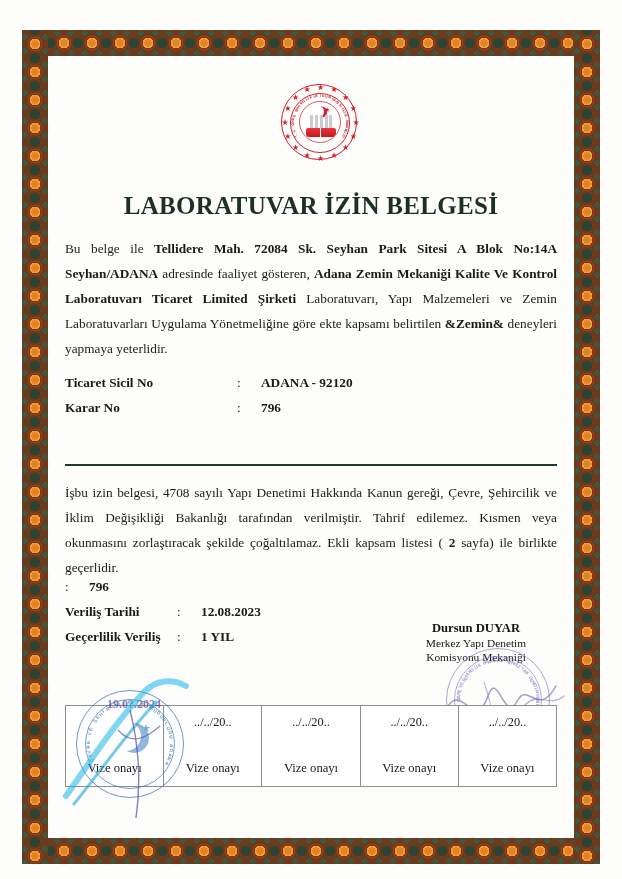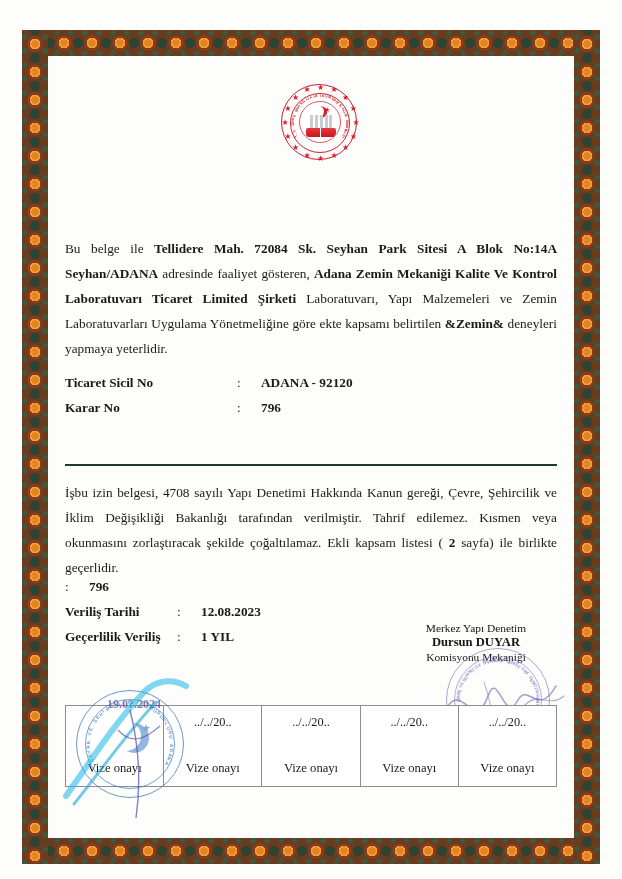--- a/index.html
+++ b/index.html
@@ -355,20 +355,21 @@
           </div>
         <div class="emblem-inner">
           <div class="emb-crescent"></div>
           <div class="emb-star">★</div>
           <div class="emb-bldg"></div>
           <div class="emb-book"></div>
         </div>
       </div>
     </div>
 
+    <div id="doc-title">LABORATUVAR İZİN BELGESİ</div>
 
     <div id="intro">
       <span>Bu belge ile </span><b>Tellidere Mah. 72084 Sk. Seyhan Park Sitesi A Blok No:14A Seyhan/ADANA</b><span> adresinde faaliyet gösteren, </span><b>Adana Zemin Mekaniği Kalite Ve Kontrol Laboratuvarı Ticaret Limited Şirketi</b><span> Laboratuvarı, Yapı Malzemeleri ve Zemin Laboratuvarları Uygulama Yönetmeliğine göre ekte kapsamı belirtilen </span><b>&amp;Zemin&amp;</b><span> deneyleri yapmaya yeterlidir.</span>
     </div>
 
     <div class="kv-table" id="info1">
       <div class="kv-row">
         <span class="kv-label">Ticaret Sicil No</span>
         <span class="kv-sep">:</span>
         <span class="kv-val">ADANA - 92120</span>
@@ -397,22 +398,22 @@
         <span class="kv-val">12.08.2023</span>
       </div>
       <div class="kv-row">
         <span class="kv-label">Geçerlilik Veriliş</span>
         <span class="kv-sep">:</span>
         <span class="kv-val">1 YIL</span>
       </div>
     </div>
 
     <div id="signature">
+      <div id="sig-name">Dursun DUYAR</div>
       <div id="sig-title">Merkez Yapı Denetim</div>
-      <div id="sig-name">Dursun DUYAR</div>
       <div id="sig-title">Komisyonu Mekaniği</div>
     </div>
 
     <div id="purple-stamp">
       <div class="ps-text" id="purple-stamp-text">
           <b style="left: 11.5329px; top: 65.3648px; transform: rotate(250deg);">T</b>
           <b style="left: 10.7312px; top: 62.9342px; transform: rotate(253.492deg);">.</b>
           <b style="left: 10.0791px; top: 60.4593px; transform: rotate(256.984deg);">C</b>
           <b style="left: 9.57889px; top: 57.9492px; transform: rotate(260.476deg);">.</b>
           <b style="left: 9.23252px; top: 55.4133px; transform: rotate(263.968deg);"> </b>

